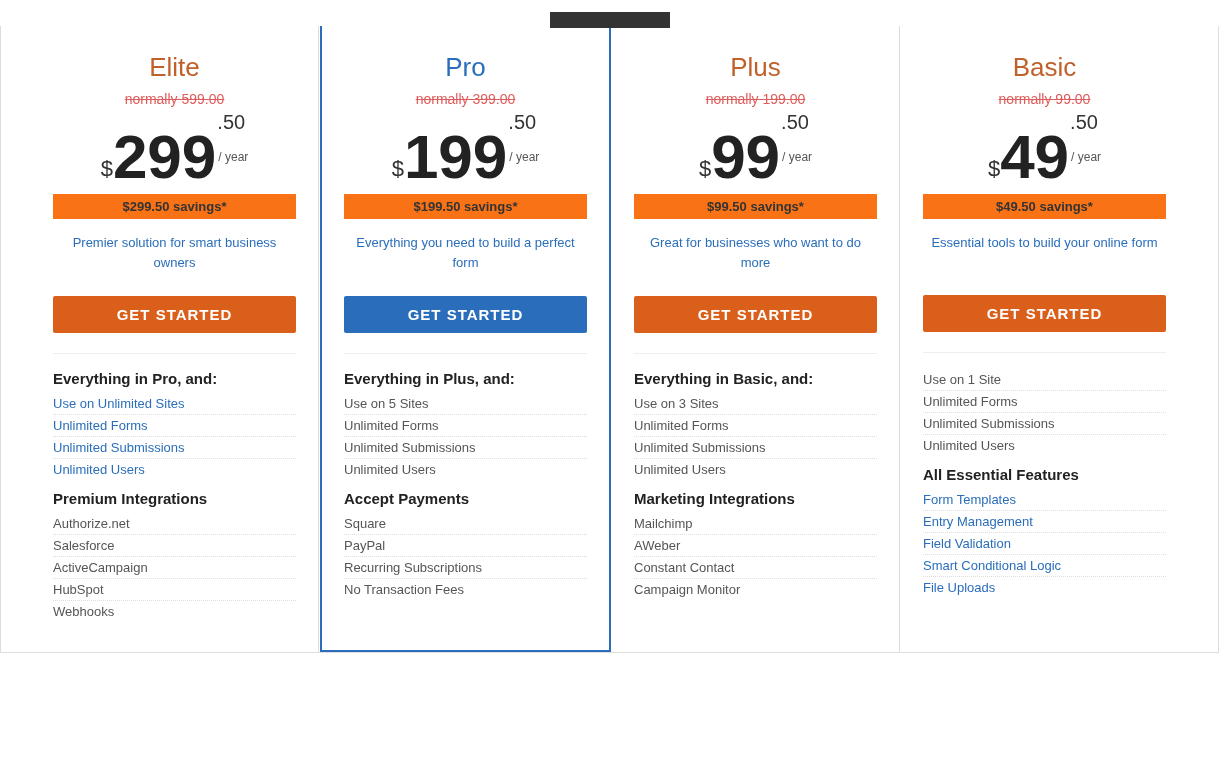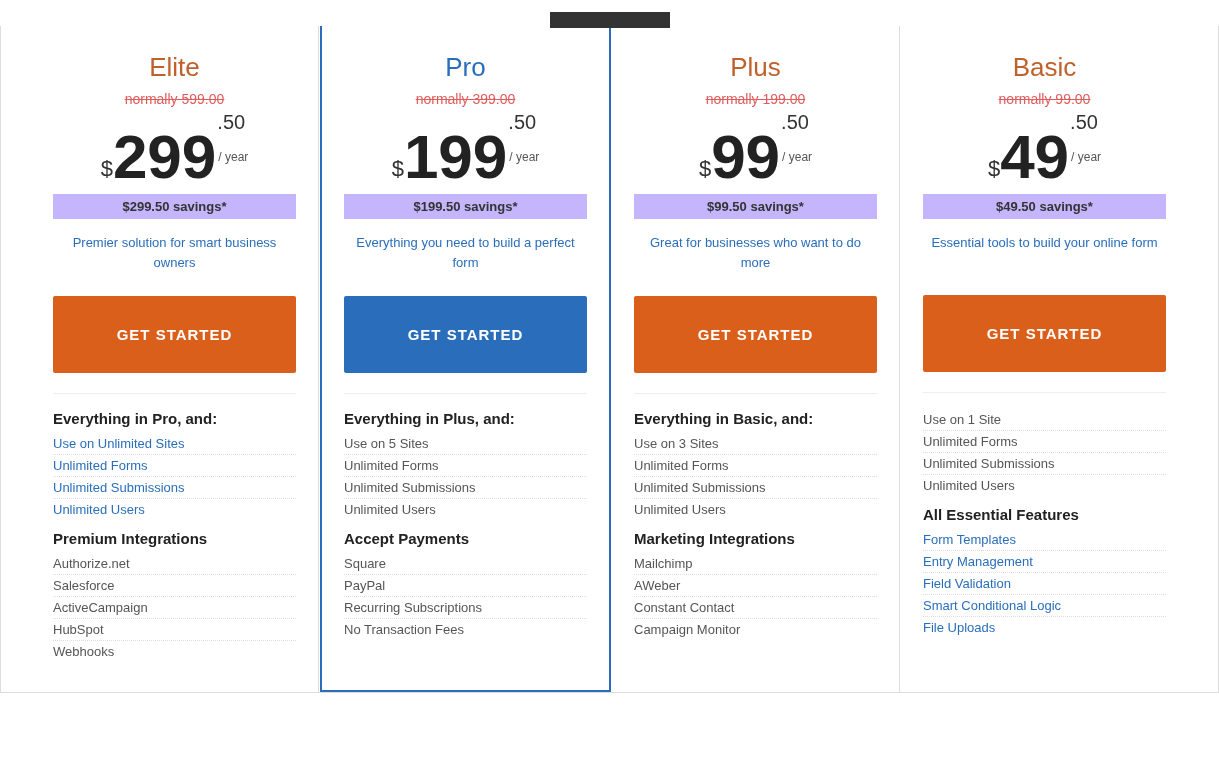--- a/index.html
+++ b/index.html
@@ -103,42 +103,42 @@
       margin-bottom: 16px;
       margin-left: 1px;
     }
     .price-year {
       font-size: 12px;
       color: #555;
       margin-left: 2px;
       margin-bottom: 14px;
     }
     .savings-badge {
-      background: #c4b5fd;
+      background: #f97316;
       color: #333;
       font-size: 13px;
       font-weight: 600;
       text-align: center;
       padding: 5px 10px;
       margin: 0 auto 14px auto;
       display: block;
       width: 100%;
     }
     .plan-desc {
       text-align: center;
       color: #2a6ebb;
       font-size: 13px;
       min-height: 38px;
       margin-bottom: 24px;
       line-height: 1.5;
     }
     .get-started-btn {
       display: block;
       width: 100%;
-      padding: 30px 0;
+      padding: 10px 0;
       text-align: center;
       font-size: 15px;
       font-weight: 700;
       letter-spacing: 1px;
       color: #fff;
       border: none;
       cursor: pointer;
       text-transform: uppercase;
       margin-bottom: 20px;
       border-radius: 2px;

